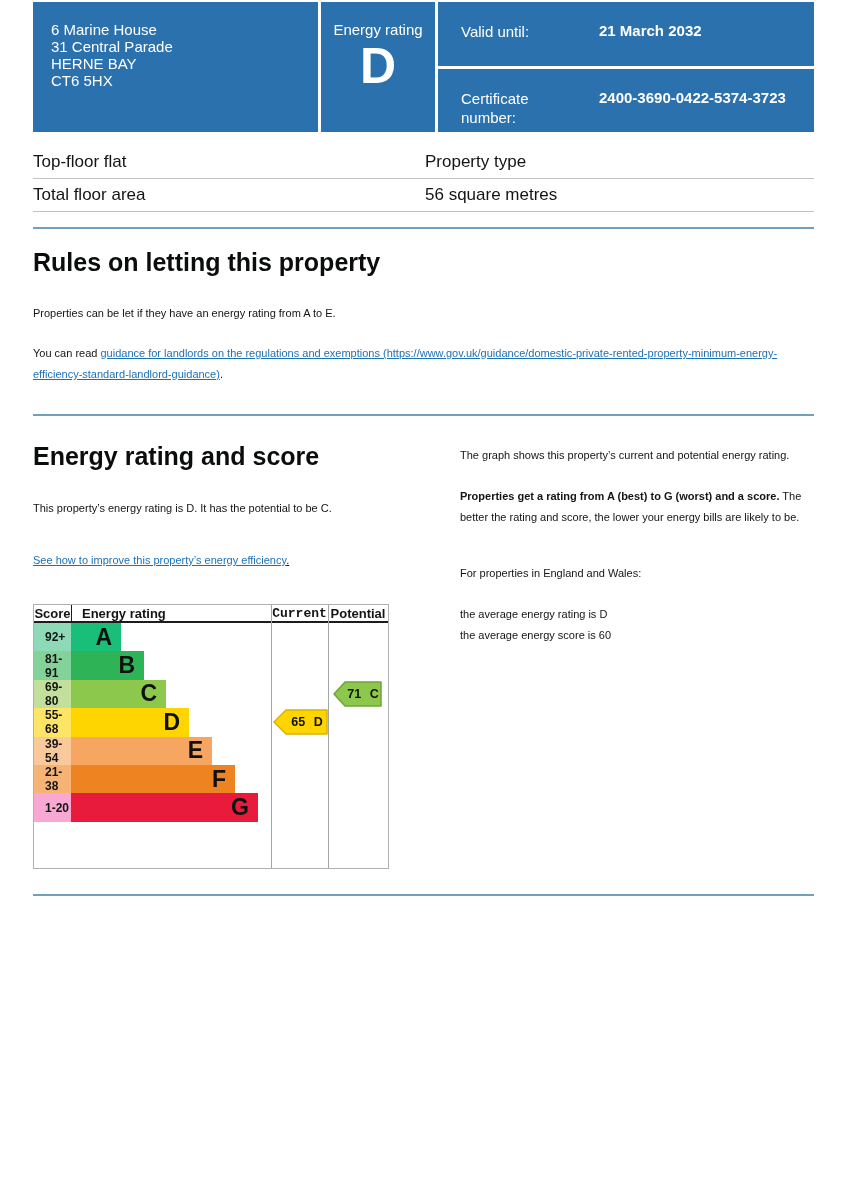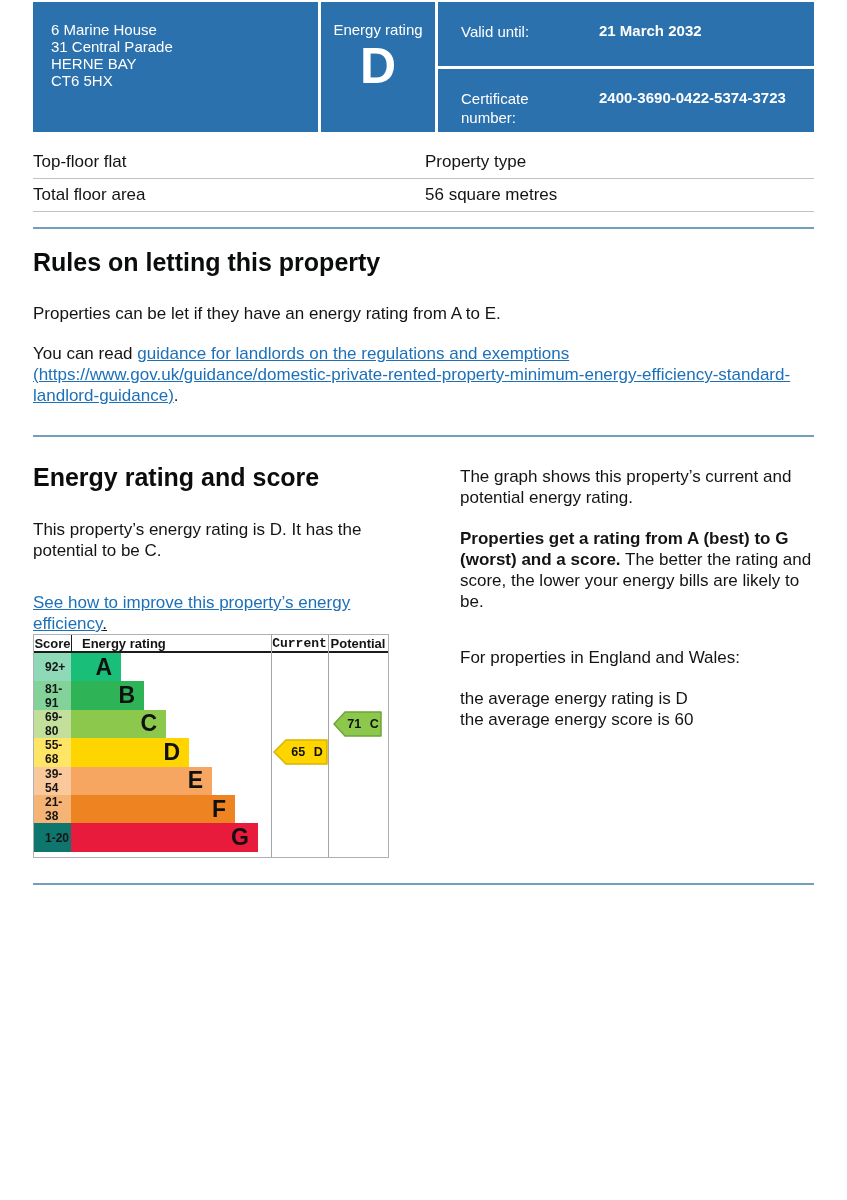--- a/index.html
+++ b/index.html
@@ -57,21 +57,21 @@
     border: none;
     border-top: 2px solid #72a0bc;
     margin: 0;
   }
   hr.rule-1 { margin-top: 15px; }
   hr.rule-2 { margin-top: 29px; }
   hr.rule-3 { margin-top: 25px; }
 
   
   h2 { font-size: 25px; font-weight: bold; color: #0b0c0c; }
-  p { font-size: 17px; line-height: 21px; }
+  p { font-size: 11px; line-height: 21px; }
   a.doc-link { color: #1d70b8; text-decoration: underline; cursor: pointer; }
 
   .rules-section h2 { margin-top: 19px; }
   .rules-section .p1 { margin-top: 26px; }
   .rules-section .p2 { margin-top: 19px; }
 
   
   .rating-section {
     display: grid;
     grid-template-columns: 395px 1fr;
@@ -82,22 +82,23 @@
   .rating-left .p1 { margin-top: 27px; }
   .rating-left .improve { display: inline-block; margin-top: 31px; text-decoration: underline; }
   .rating-right { padding-top: 3px; }
   .rating-right .rp2 { margin-top: 20px; }
   .rating-right .rp3 { margin-top: 35px; }
   .rating-right .rp4 { margin-top: 20px; }
 
   
   .epc-chart {
     position: relative;
-    width: 356px; height: 224px;
+    width: 356px; height: 265px;
     border: 1px solid #aeb1b4;
+    margin-top: 33px;
     background: #ffffff;
   }
   .chart-header {
     display: flex; height: 18px;
     border-bottom: 2px solid #1c1c1c;
     font-size: 13px; font-weight: bold;
     align-items: center;
   }
   .ch-score { width: 37px; text-align: center; }
   .ch-rating { width: 200px; padding-left: 11px; }
@@ -226,21 +227,21 @@
             <span class="band-letter">E</span>
           </div>
         </div>
         <div class="band-row">
           <div class="score-cell" style="background: rgb(245, 180, 118);">21-38</div>
           <div class="band-bar" style="background: rgb(238, 131, 34); width: 164px;">
             <span class="band-letter">F</span>
           </div>
         </div>
         <div class="band-row">
-          <div class="score-cell" style="background: #0f766e;">1-20</div>
+          <div class="score-cell" style="background: #f9a8d4;">1-20</div>
           <div class="band-bar" style="background: rgb(232, 27, 60); width: 187px;">
             <span class="band-letter">G</span>
           </div>
         </div>
 
         <div class="vline vline-current"></div>
         <div class="vline vline-potential"></div>
         <div class="vline-header-dark"></div>
 
         <svg class="rating-arrow" style="left:239px; top:104px" width="55" height="26" viewBox="0 0 55 26">

